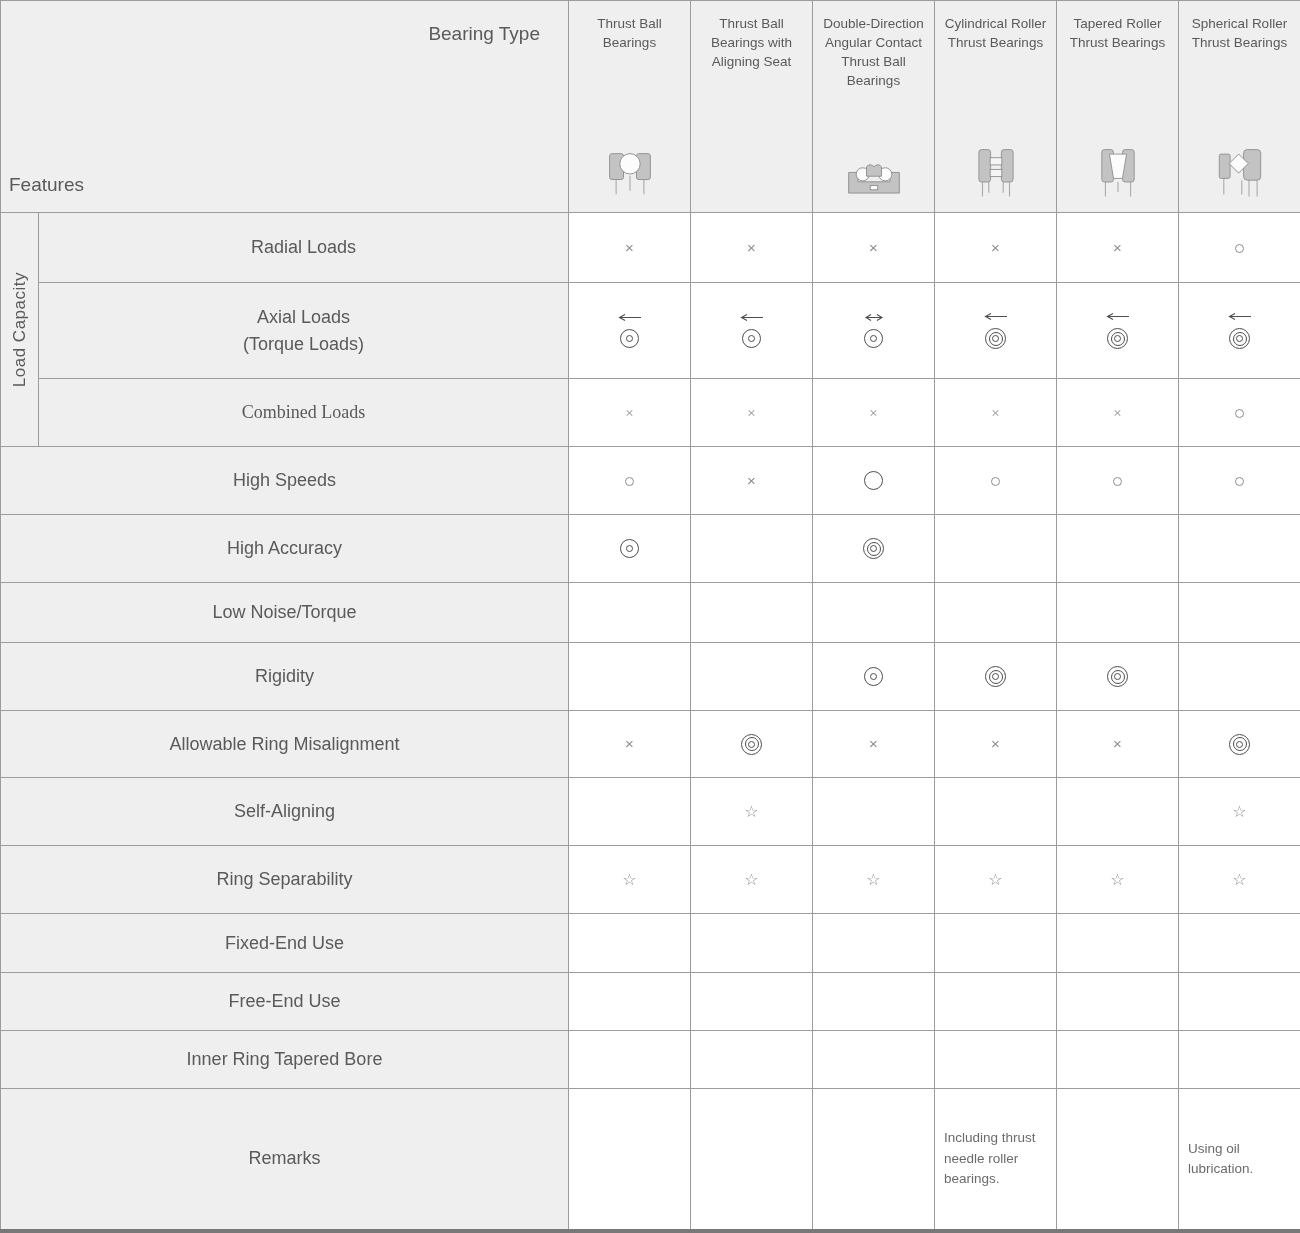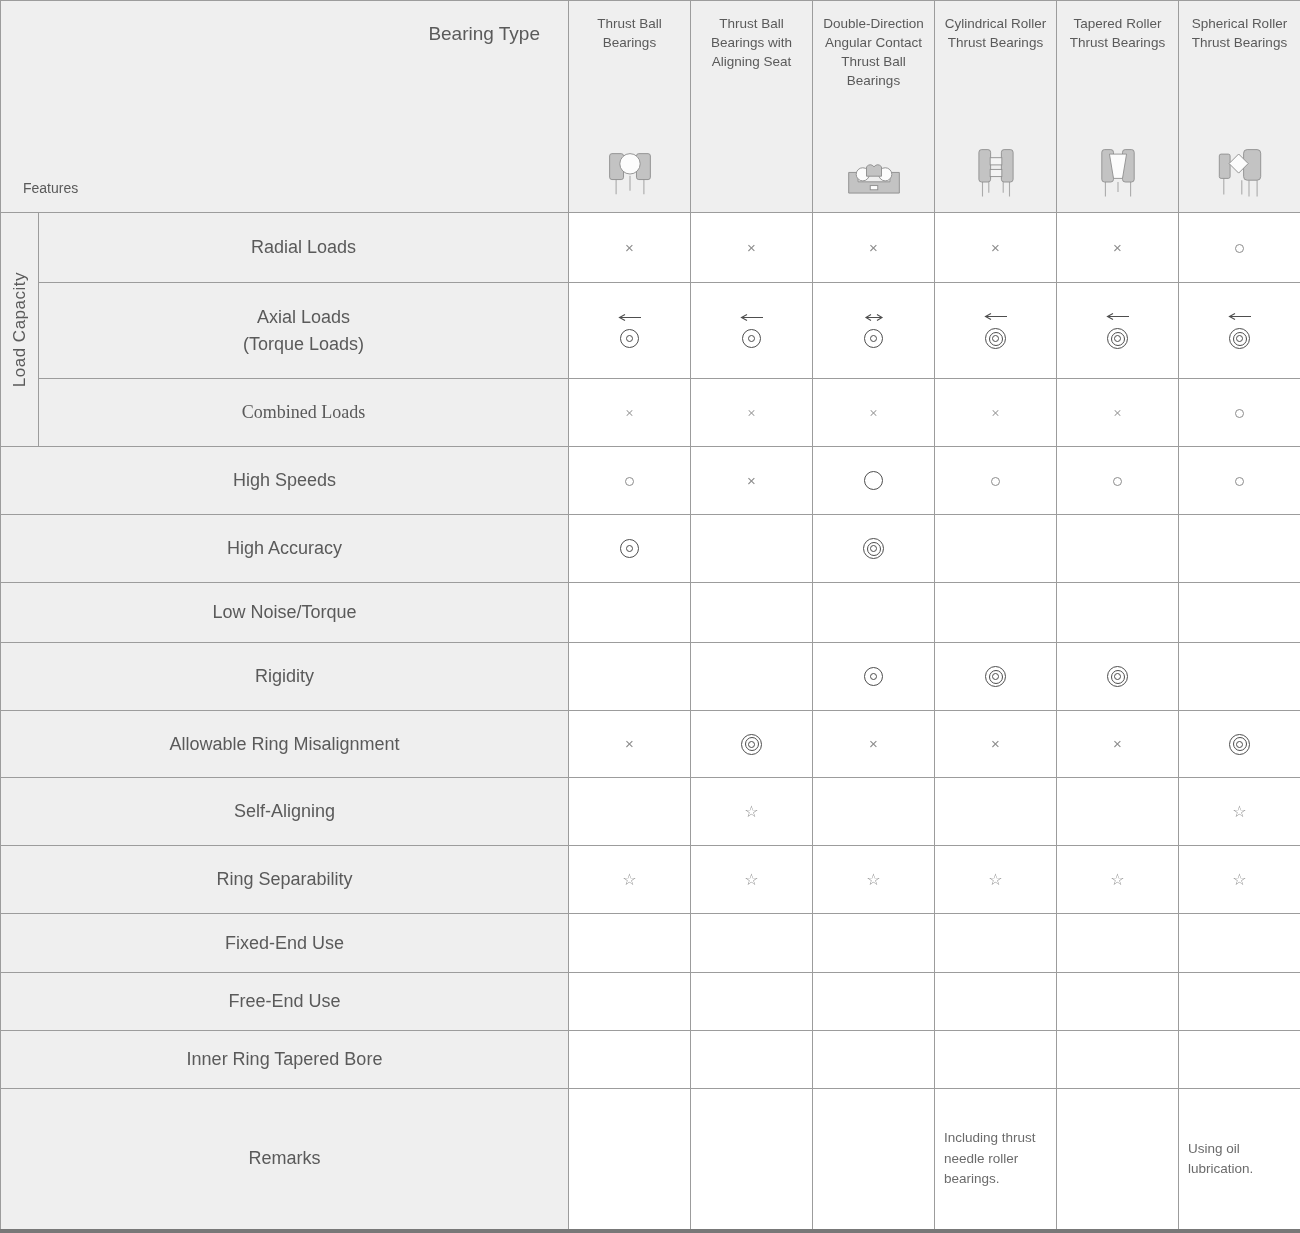--- a/index.html
+++ b/index.html
@@ -14,21 +14,21 @@
   html,body{margin:0;padding:0;background:#fff;}
   body{font-family:"Liberation Sans", sans-serif;color:var(--text);}
   .wrap{width:1300px;}
   table{border-collapse:collapse;table-layout:fixed;width:1300px;
         border:1px solid var(--grid);border-bottom:6px solid var(--bar);}
   td{border:1px solid var(--grid);padding:0;vertical-align:middle;overflow:hidden;}
   
   .hdr{background:var(--hdr-bg);color:var(--text);}
   td.corner{position:relative;margin-left:24px;}
   .bearing-type{position:absolute;top:22px;right:28px;font-size:19px;}
-  .features{position:absolute;bottom:16px;left:22px;font-size:14px;text-align:right;}
+  .features{position:absolute;bottom:16px;left:8px;font-size:19px;text-align:right;}
   td.colhdr{vertical-align:top;}
   .colhdr-inner{height:192px;padding:13px 5px 6px;display:flex;flex-direction:column;align-items:center;}
   .colhdr-label{font-size:13.5px;line-height:1.42;text-align:center;}
   .bicon{margin-top:auto;margin-bottom:6px;line-height:0;}
   
   td.vlabel{background:var(--hdr-bg);text-align:center;}
   .vtext{writing-mode:vertical-rl;transform:rotate(180deg);margin:0 auto;
          font-size:17px;letter-spacing:.5px;color:var(--text);}
   td.flabel{background:var(--hdr-bg);text-align:center;font-size:18px;
             color:var(--text);padding:0 12px;line-height:1.5;}

